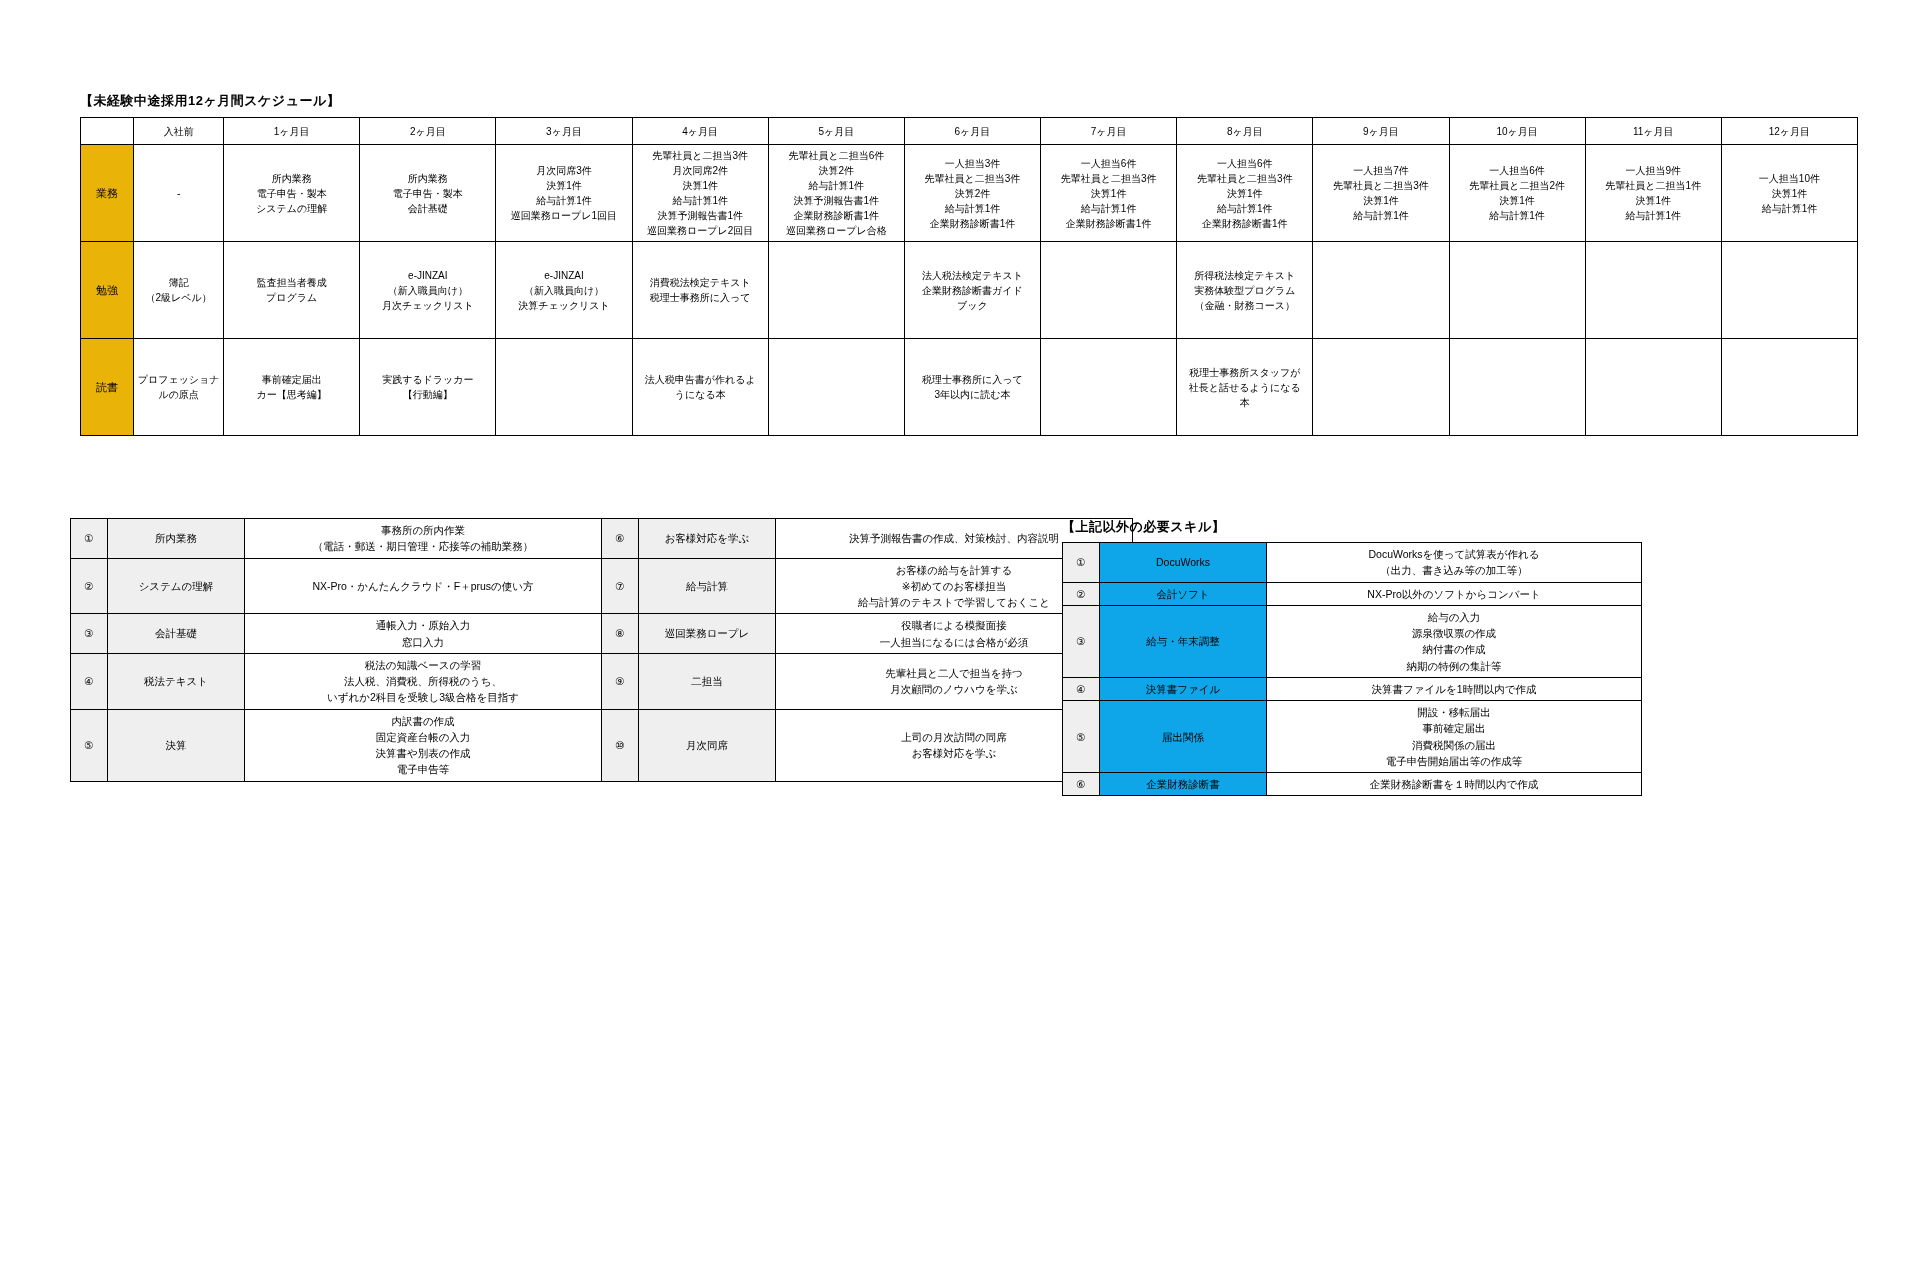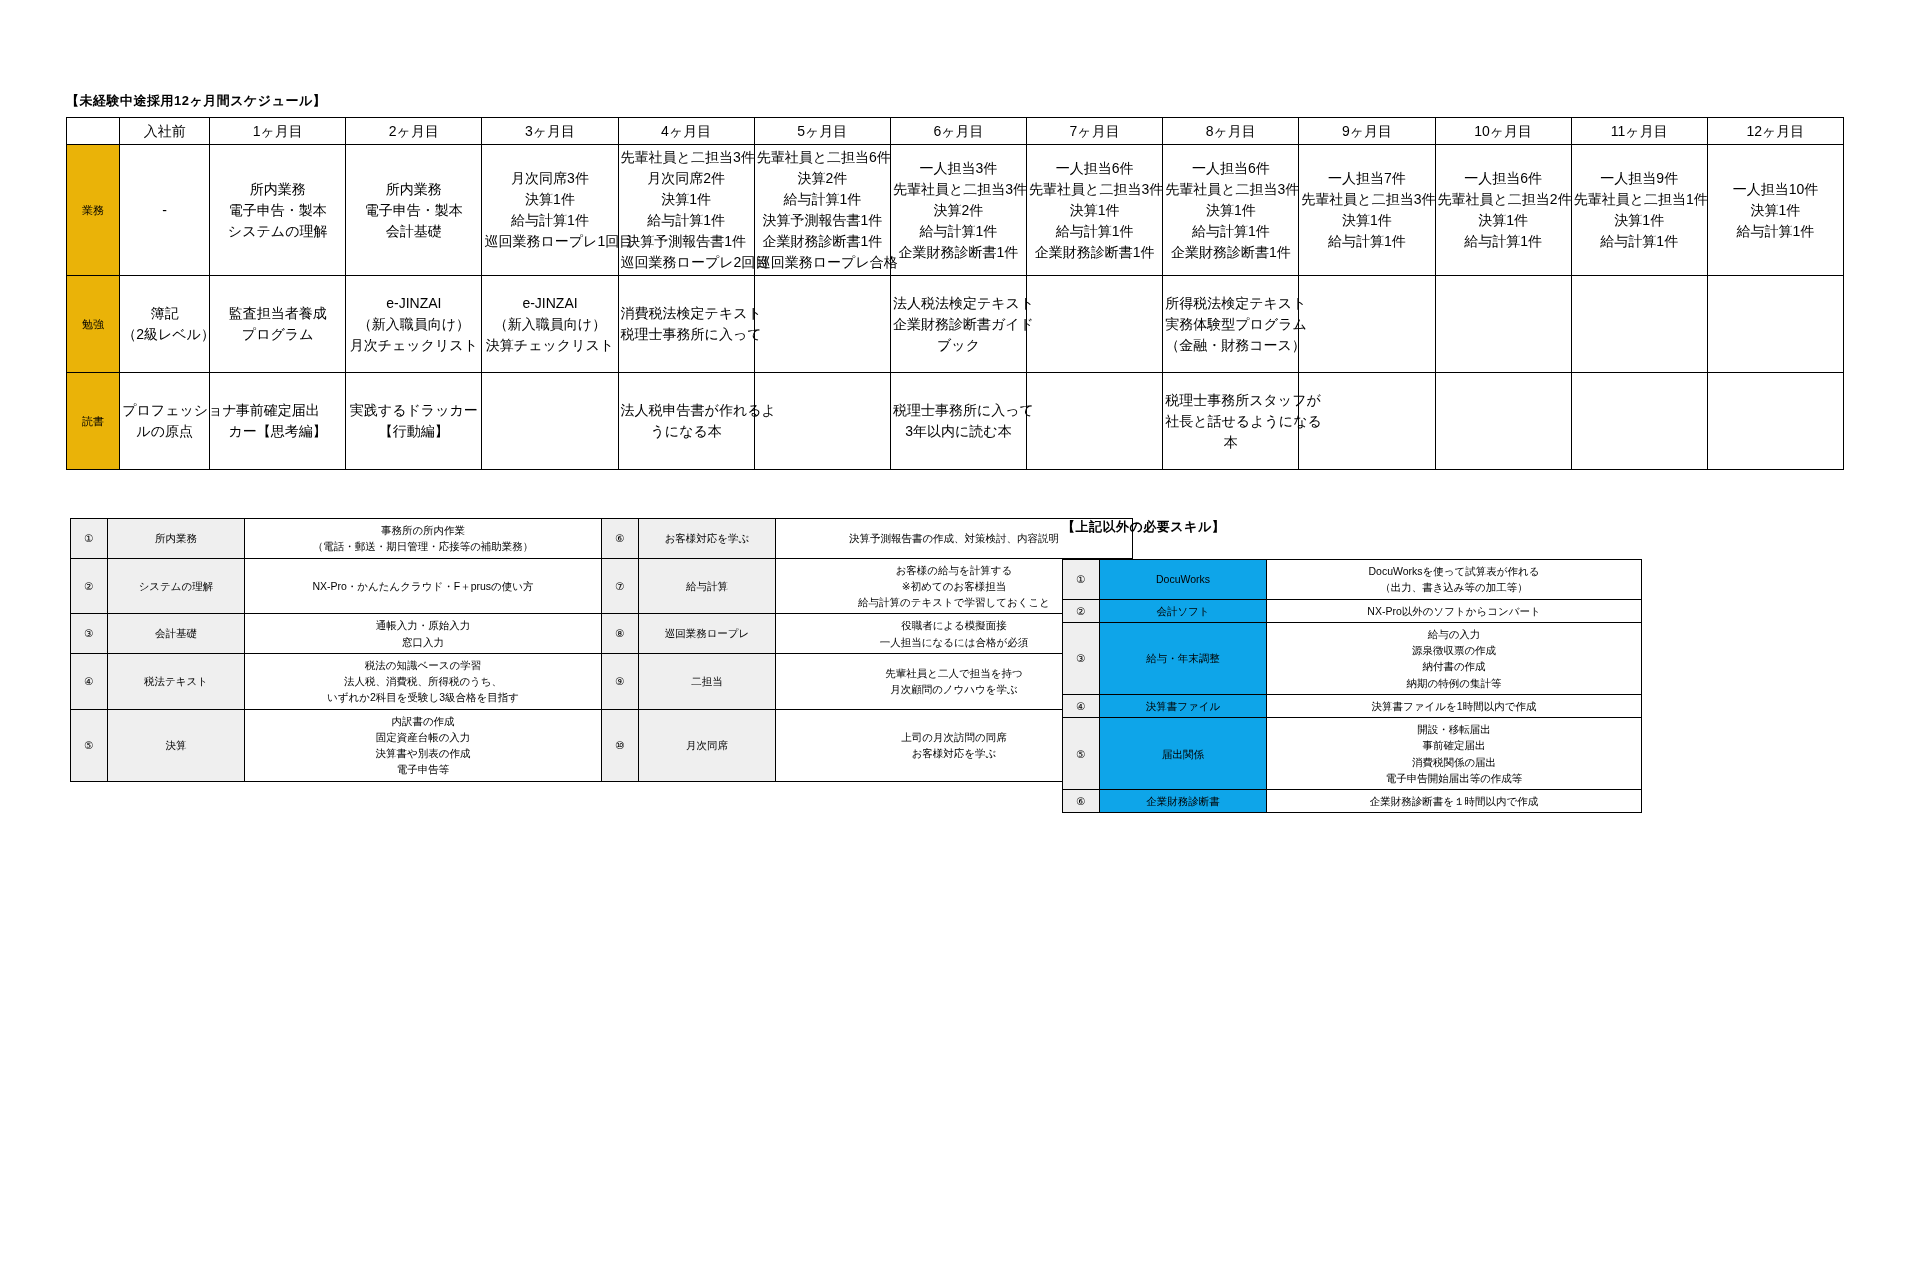--- a/index.html
+++ b/index.html
@@ -22,36 +22,36 @@
     height: 1280px;
   }
   .section-title {
     font-size: 13px;
     font-weight: bold;
     letter-spacing: 0.5px;
   }
   
   .schedule-wrap {
     position: absolute;
-    left: 66px;
+    left: 80px;
     top: 92px;
     width: 1778px;
   }
   .schedule-title {
     margin-bottom: 7px;
   }
   table.sched {
     border-collapse: collapse;
     table-layout: fixed;
     width: 1778px;
     border: 1.4px solid #000;
   }
   table.sched th, table.sched td {
     border: 1px solid #000;
-    font-size: 14px;
+    font-size: 10px;
     text-align: center;
     vertical-align: middle;
     line-height: 1.5;
     padding: 2px 2px;
   }
   table.sched thead th {
     height: 22px;
     font-weight: normal;
     background: #ffffff;
   }
@@ -102,21 +102,21 @@
     width: 350px;
   }
 
   
   .skill-wrap {
     position: absolute;
     left: 1062px;
     top: 518px;
     width: 580px;
   }
-  .skill-title { margin-bottom: 23px; }
+  .skill-title { margin-bottom: 6px; }
   table.skill {
     border-collapse: collapse;
     table-layout: fixed;
     width: 580px;
     border: 1.4px solid #000;
   }
   table.skill td {
     border: 1px solid #000;
     font-size: 10.5px;
     text-align: center;

